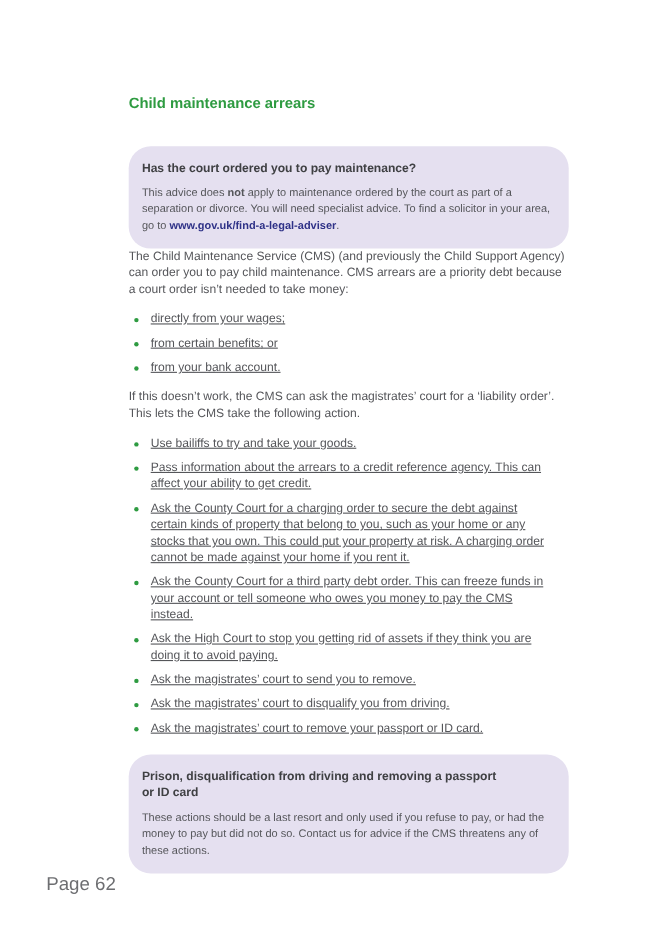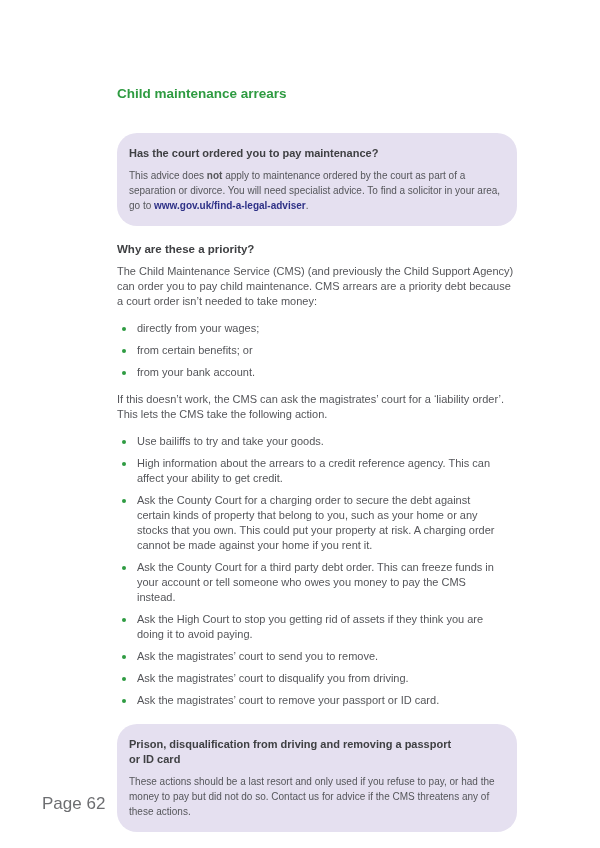--- a/index.html
+++ b/index.html
@@ -60,20 +60,21 @@
     margin:17px 0 9px 0;
   }
   p.body-text{
     font-size:11px;
     line-height:15px;
     margin-bottom:10px;
   }
   ul.bullet-list{
     list-style:none;
     margin:12px 0 12px 0;
+    text-decoration:underline;
   }
   ul.bullet-list li{
     display:flex;
     align-items:flex-start;
     margin-bottom:7px;
     font-size:11px;
     line-height:15px;
   }
   ul.bullet-list li .dot{
     flex:0 0 auto;
@@ -101,21 +102,20 @@
 
   <h1 class="doc-title">Child maintenance arrears</h1>
 
   <div class="info-box">
     <div class="box-heading">Has the court ordered you to pay maintenance?</div>
     <div class="box-body">
       <span>This advice does </span><b>not</b><span> apply to maintenance ordered by the court as part of a separation or divorce. You will need specialist advice. To find a solicitor in your area, go to </span><a class="inline-link" href="#">www.gov.uk/find-a-legal-adviser</a><span>.</span>
     </div>
   </div>
 
-  <h2 class="section-heading">Why are these a priority?</h2>
 
   <p class="body-text">The Child Maintenance Service (CMS) (and previously the Child Support Agency) can order you to pay child maintenance. CMS arrears are a priority debt because a court order isn’t needed to take money:</p>
 
   <ul class="bullet-list">
       <li>
       <span class="dot"></span>
       <span class="li-text">directly from your wages;</span>
     </li>
       <li>
       <span class="dot"></span>
@@ -129,21 +129,21 @@
 
   <p class="body-text">If this doesn’t work, the CMS can ask the magistrates’ court for a ‘liability order’. This lets the CMS take the following action.</p>
 
   <ul class="bullet-list">
       <li>
       <span class="dot"></span>
       <span class="li-text">Use bailiffs to try and take your goods.</span>
     </li>
       <li>
       <span class="dot"></span>
-      <span class="li-text">High information about the arrears to a credit reference agency. This can affect your ability to get credit.</span>
+      <span class="li-text">Pass information about the arrears to a credit reference agency. This can affect your ability to get credit.</span>
     </li>
       <li>
       <span class="dot"></span>
       <span class="li-text">Ask the County Court for a charging order to secure the debt against certain kinds of property that belong to you, such as your home or any stocks that you own. This could put your property at risk. A charging order cannot be made against your home if you rent it.</span>
     </li>
       <li>
       <span class="dot"></span>
       <span class="li-text">Ask the County Court for a third party debt order. This can freeze funds in your account or tell someone who owes you money to pay the CMS instead.</span>
     </li>
       <li>

